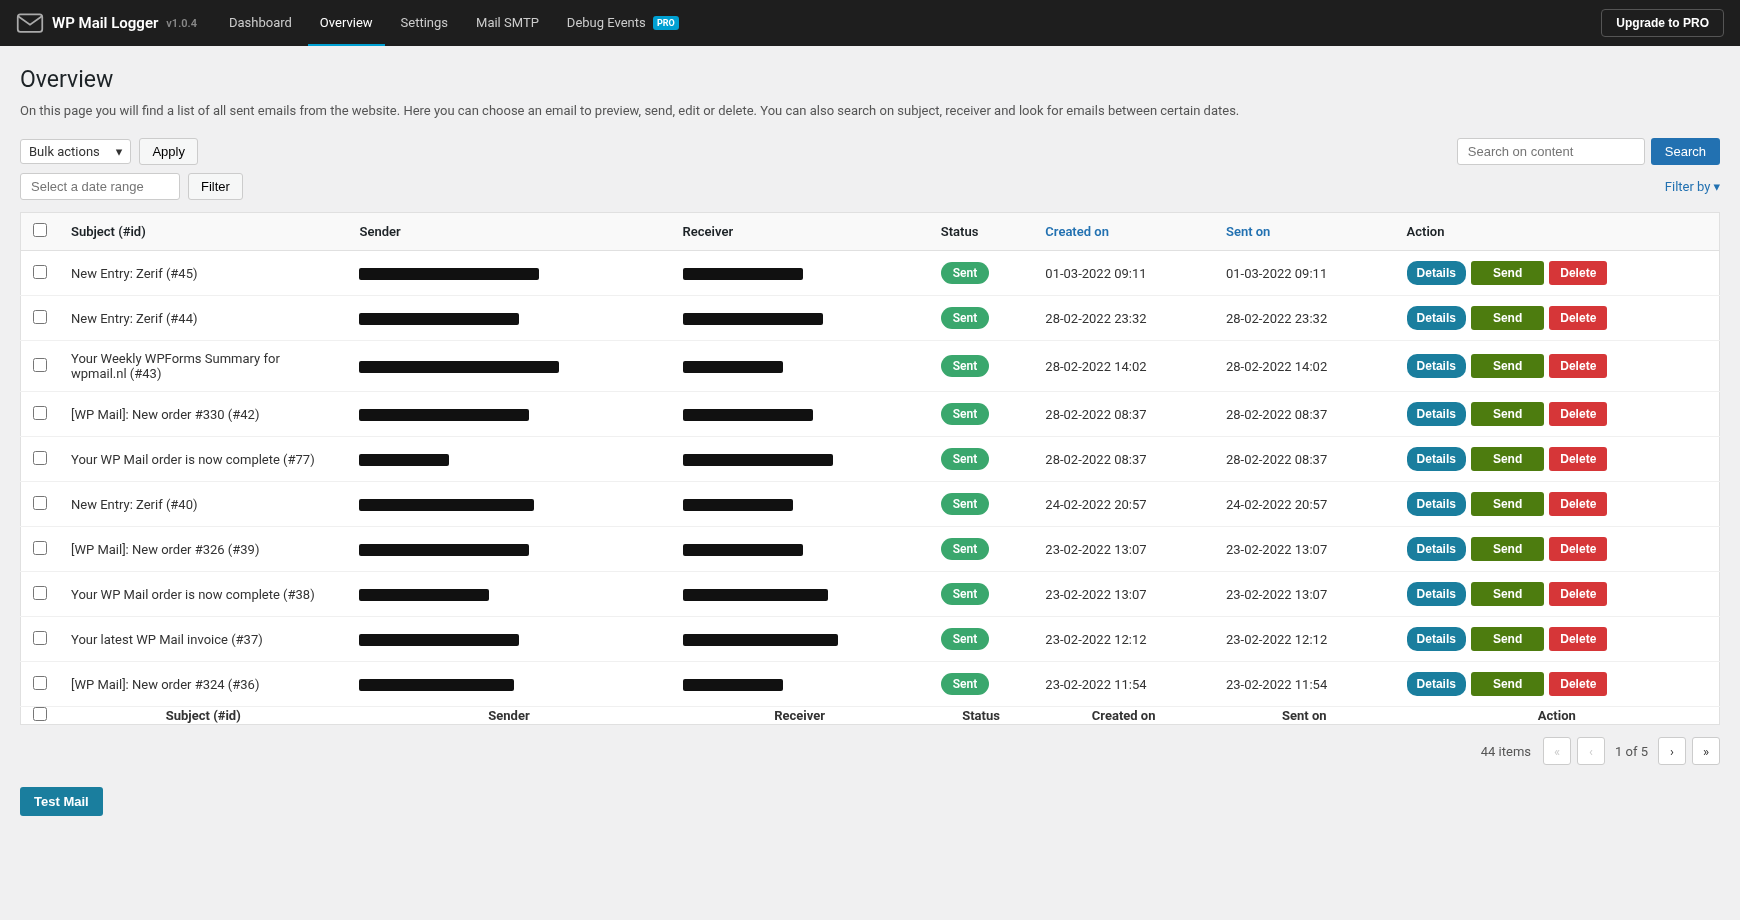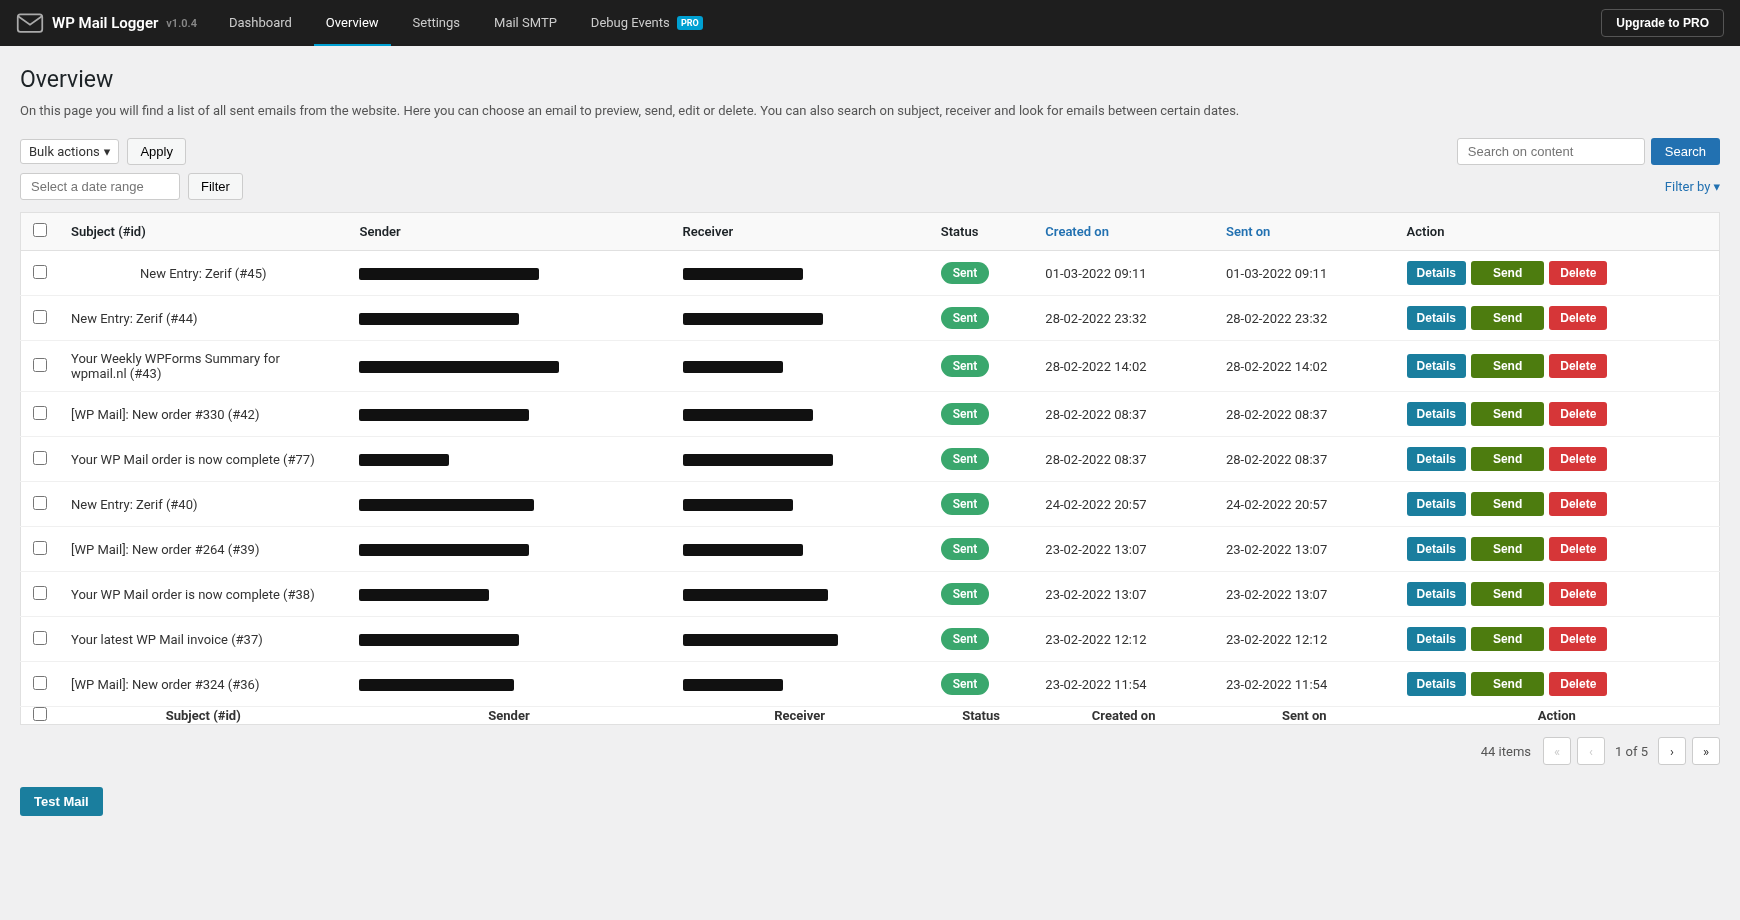--- a/index.html
+++ b/index.html
@@ -18,21 +18,21 @@
       display: flex;
       align-items: center;
       gap: 8px;
       color: #fff;
       font-size: 15px;
       font-weight: 600;
     }
     .top-nav .nav-links {
       display: flex;
       align-items: center;
-      gap: 10px;
+      gap: 4px;
       flex: 1;
     }
     .top-nav .nav-link {
       color: #ccc;
       padding: 14px 12px;
       cursor: pointer;
       font-size: 13px;
       border-bottom: 2px solid transparent;
       text-decoration: none;
     }
@@ -89,21 +89,21 @@
 
     .bulk-select {
       border: 1px solid #ccc;
       background: #fff;
       padding: 4px 8px;
       border-radius: 3px;
       font-size: 13px;
       cursor: pointer;
       display: flex;
       align-items: center;
-      gap: 4px;
+      gap: 16px;
       justify-content: flex-end;
     }
     .apply-btn {
       background: #f6f7f7;
       border: 1px solid #ccc;
       padding: 5px 12px;
       border-radius: 3px;
       cursor: pointer;
       font-size: 13px;
     }
@@ -209,21 +209,21 @@
       height: 12px;
       vertical-align: middle;
     }
 
     .action-btns { display: flex; gap: 5px; }
     .btn-details {
       background: #1a7e9e;
       color: #fff;
       border: none;
       padding: 5px 10px;
-      border-radius: 3px;
+      border-radius: 10px;
       cursor: pointer;
       font-size: 12px;
       font-weight: 600;
     }
     .btn-send {
       background: #4d7c0f;
       color: #fff;
       border: none;
       padding: 5px 22px;
       border-radius: 3px;
@@ -367,21 +367,21 @@
         <th class="sortable"><span>Created on</span></th>
         <th class="sortable"><span>Sent on</span></th>
         <th><span>Action</span></th>
       </tr>
     </thead>
     <tbody id="table-body">
     <tr>
       <td class="check-col">
         <input type="checkbox" style="">
       </td>
-      <td style="max-width:200px;text-align:center;">New Entry: Zerif (#45)</td>
+      <td style="max-width:200px;">New Entry: Zerif (#45)</td>
       <td>
         <span class="redacted-block" style="width:180px;"></span>
       </td>
       <td>
         <span class="redacted-block" style="width:120px;"></span>
       </td>
       <td>
         <span class="status-badge">Sent</span>
       </td>
       <td>01-03-2022 09:11</td>
@@ -511,21 +511,21 @@
           <button class="btn-details">Details</button>
           <button class="btn-send">Send</button>
           <button class="btn-delete">Delete</button>
         </div>
       </td>
     </tr>
         <tr>
       <td class="check-col">
         <input type="checkbox" style="">
       </td>
-      <td style="max-width:200px;">[WP Mail]: New order #264 (#39)</td>
+      <td style="max-width:200px;">[WP Mail]: New order #326 (#39)</td>
       <td>
         <span class="redacted-block" style="width:170px;"></span>
       </td>
       <td>
         <span class="redacted-block" style="width:120px;"></span>
       </td>
       <td>
         <span class="status-badge">Sent</span>
       </td>
       <td>23-02-2022 13:07</td>

